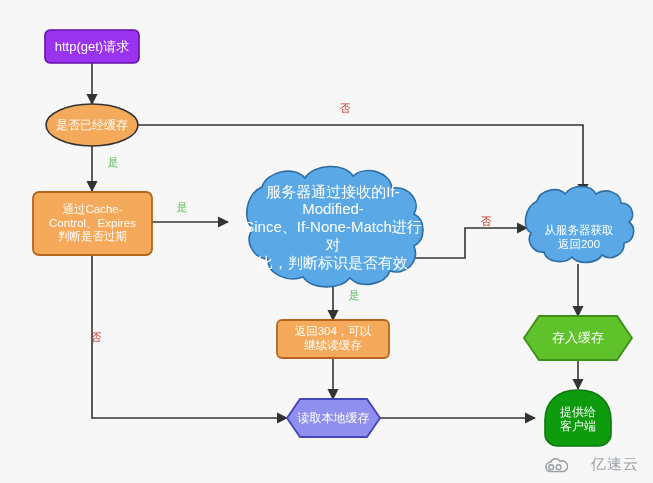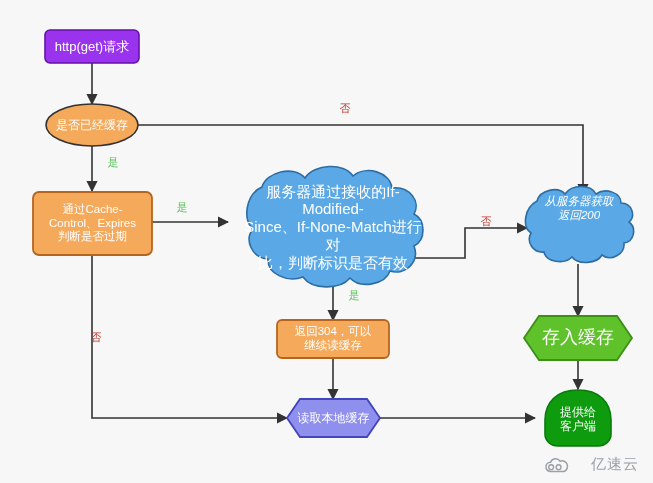--- a/index.html
+++ b/index.html
@@ -145,27 +145,27 @@
   <div class="node-label lbl-white" style="left:33px; top:192px; width:119px; height:63px; font-size:11.5px;">通过Cache-
 Control、Expires
 判断是否过期</div>
 
   <div class="node-label lbl-white" style="left:46px; top:104px; width:92px; height:42px; font-size:12px;">是否已经缓存</div>
 
   <div class="node-label lbl-white" style="left:243px; top:197px; width:180px; height:60px; font-size:15px;">服务器通过接收的If-Modified-
 Since、If-None-Match进行对
 比，判断标识是否有效</div>
 
-  <div class="node-label lbl-white" style="left:529px; top:191px; width:100px; height:36px; font-size:11.5px;font-style:italic;">从服务器获取
+  <div class="node-label lbl-white" style="left:529px; top:220px; width:100px; height:36px; font-size:11.5px;">从服务器获取
 返回200</div>
 
   <div class="node-label lbl-white" style="left:277px; top:320px; width:112px; height:38px; font-size:11.5px;">返回304，可以
 继续读缓存</div>
 
-  <div class="node-label lbl-white" style="left:524px; top:316px; width:108px; height:44px; font-size:18px;">存入缓存</div>
+  <div class="node-label lbl-white" style="left:524px; top:316px; width:108px; height:44px; font-size:13px;">存入缓存</div>
 
   <div class="node-label lbl-white" style="left:545px; top:394px; width:66px; height:50px; font-size:12px;">提供给
 客户端</div>
 
   <div class="node-label lbl-white" style="left:287px; top:399px; width:93px; height:38px; font-size:12px;">读取本地缓存</div>
 
   <div class="edge-label lbl-no" style="left:325px; top:101px; width:40px;">否</div>
 
   <div class="edge-label lbl-yes" style="left:93px; top:155px; width:40px;">是</div>
 

